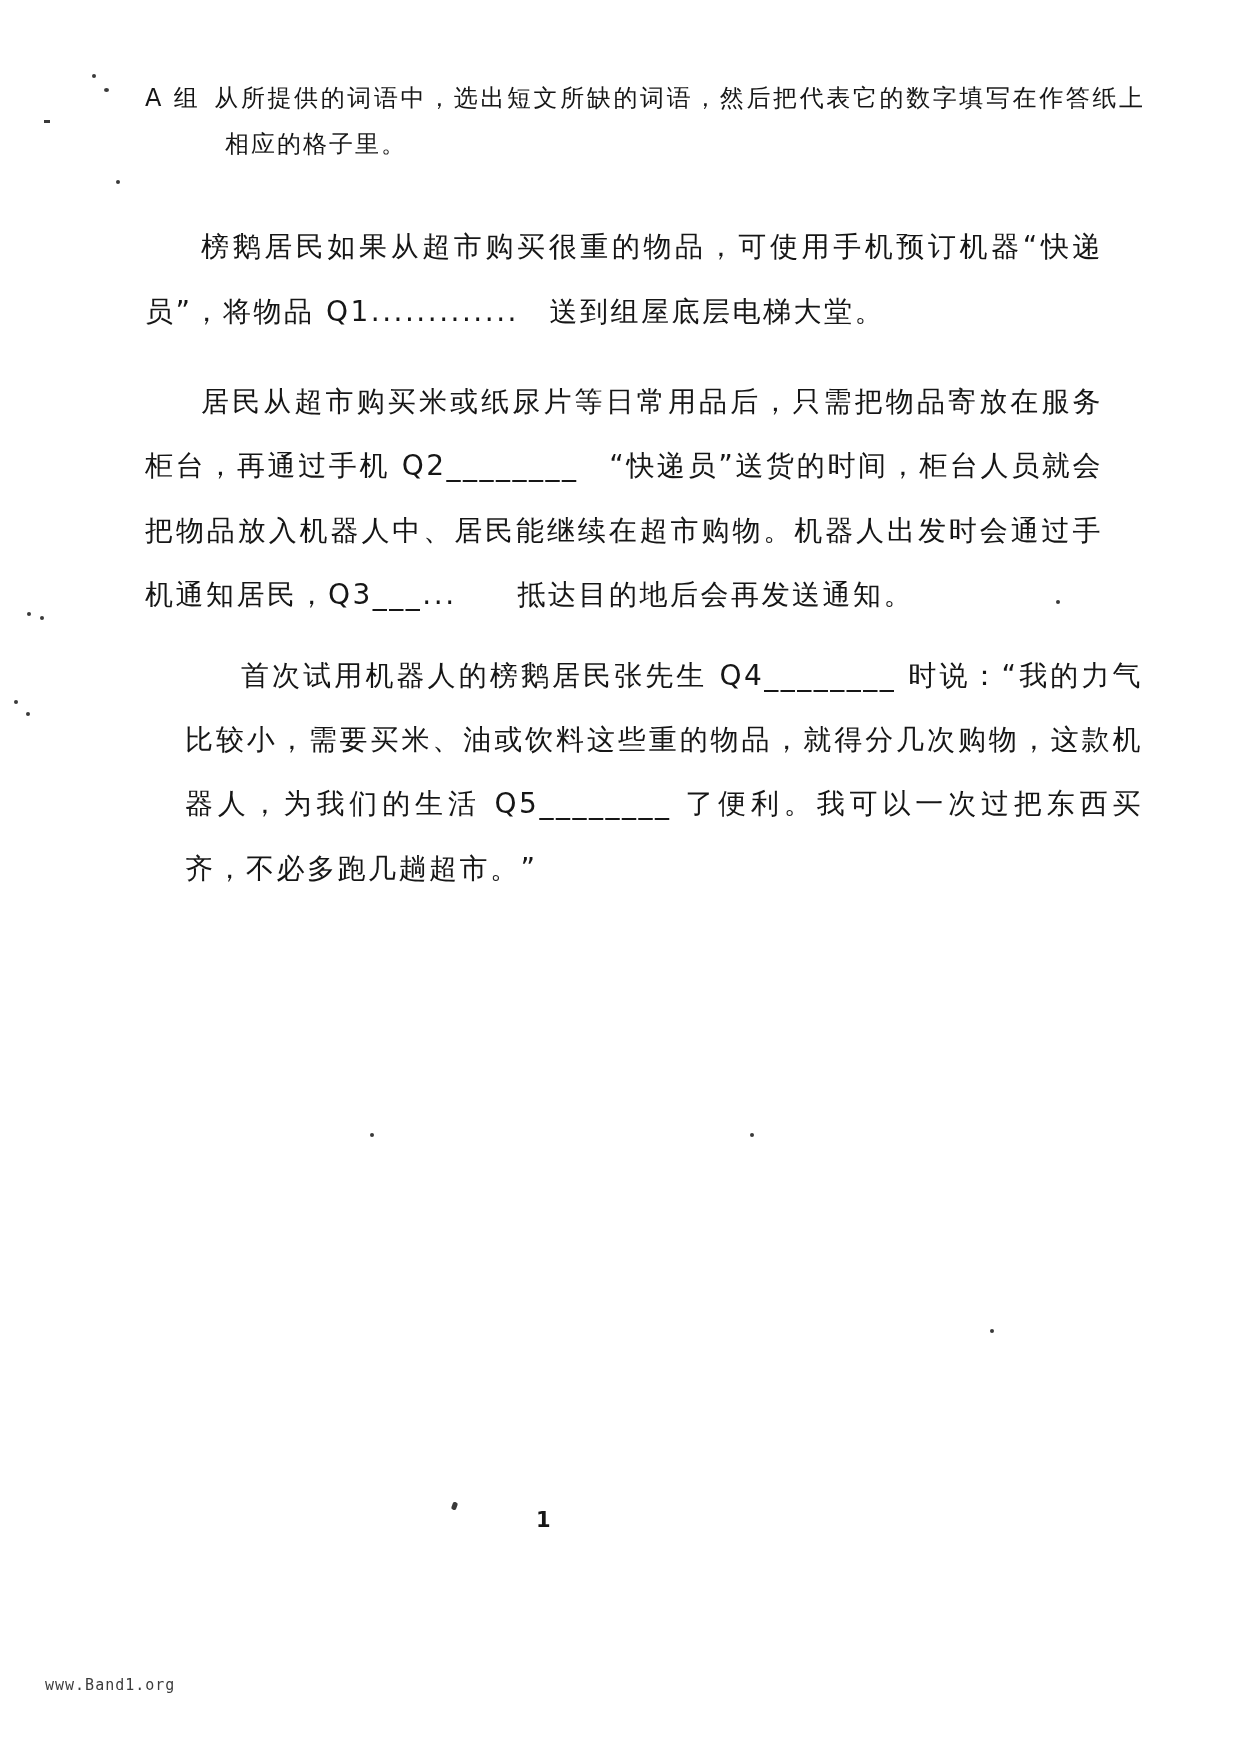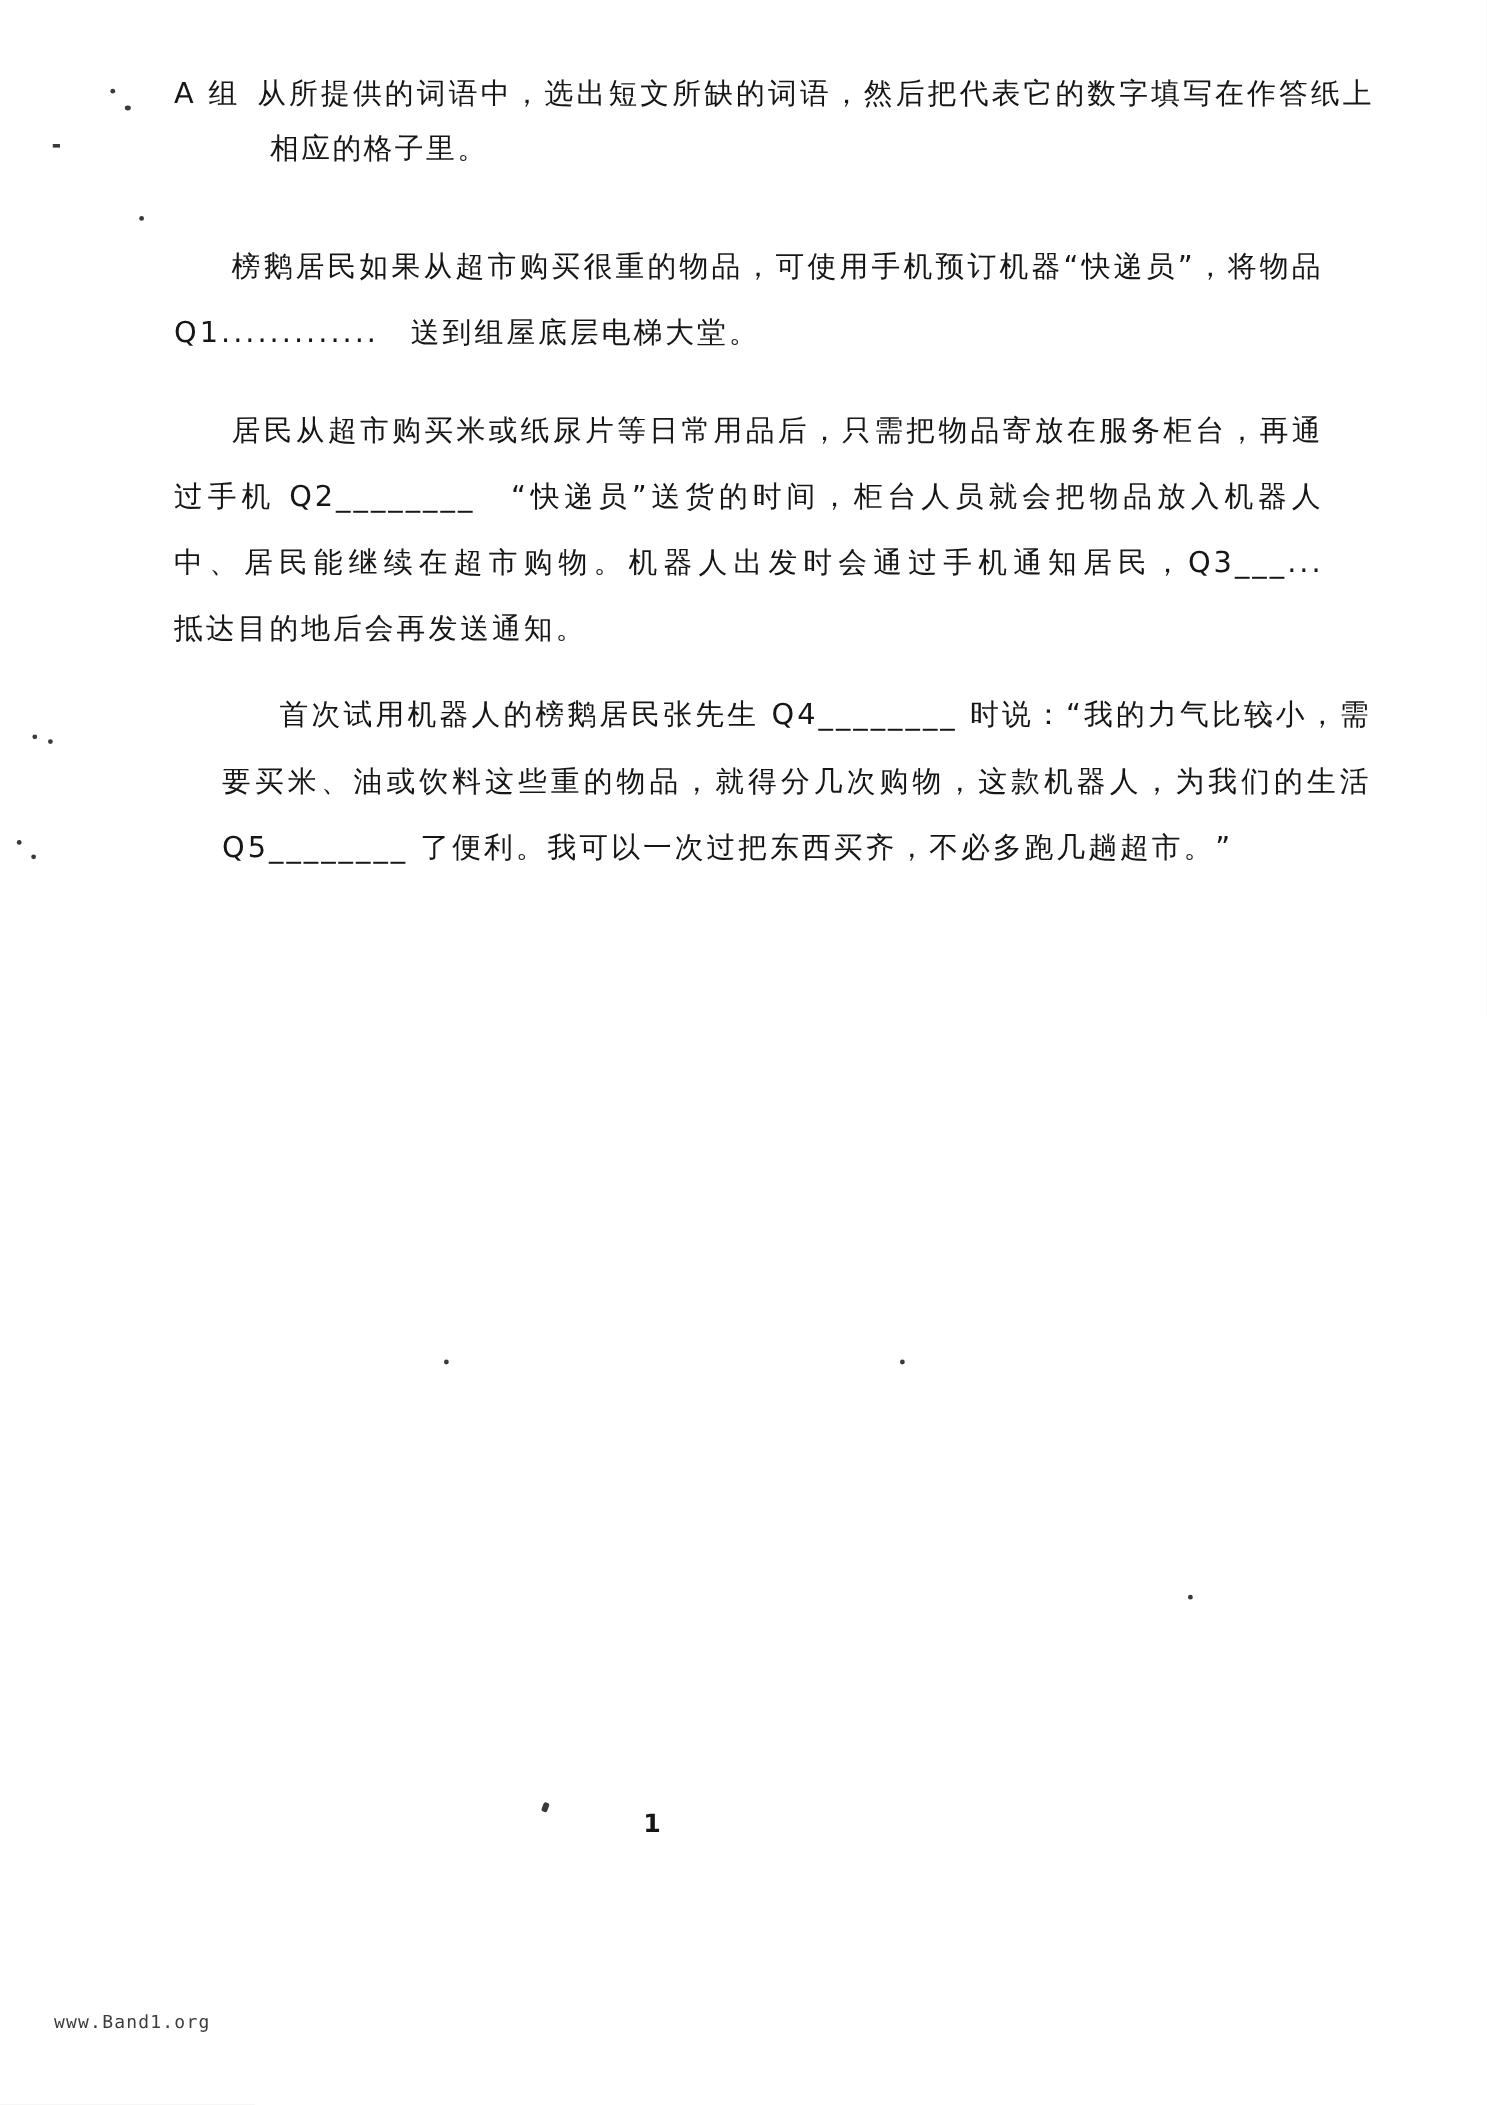--- a/index.html
+++ b/index.html
@@ -23,21 +23,21 @@
     top: 0;
     width: 958px;
   }
   .heading {
     margin-top: 212px;
     font-size: 24px;
     letter-spacing: 4px;
     white-space: nowrap;
   }
   .instruction {
-    margin-top: 56px;
+    margin-top: 76px;
     font-size: 24px;
     line-height: 1.9;
     letter-spacing: 2px;
     text-align: justify;
     padding-left: 80px;
     text-indent: -80px;
     width: 920px;
   }
   .instruction .label {
     margin-right: 14px;
@@ -53,21 +53,21 @@
     padding: 30px 6px 34px 40px;
   }
   .word-grid {
     display: grid;
     grid-template-columns: repeat(4, 1fr);
     row-gap: 34px;
     font-size: 24px;
     letter-spacing: 3px;
   }
   .passage p {
-    font-size: 24px;
+    font-size: 28px;
     line-height: 2.3;
     letter-spacing: 2.5px;
     text-align: justify;
     text-indent: 2em;
     margin: 0;
     width: 958px;
   }
   .passage p.p1 { margin-top: 48px; }
   .passage p.p2 { margin-top: 26px; }
   .passage p.p3 { margin-top: 16px; margin-left: 40px; }

